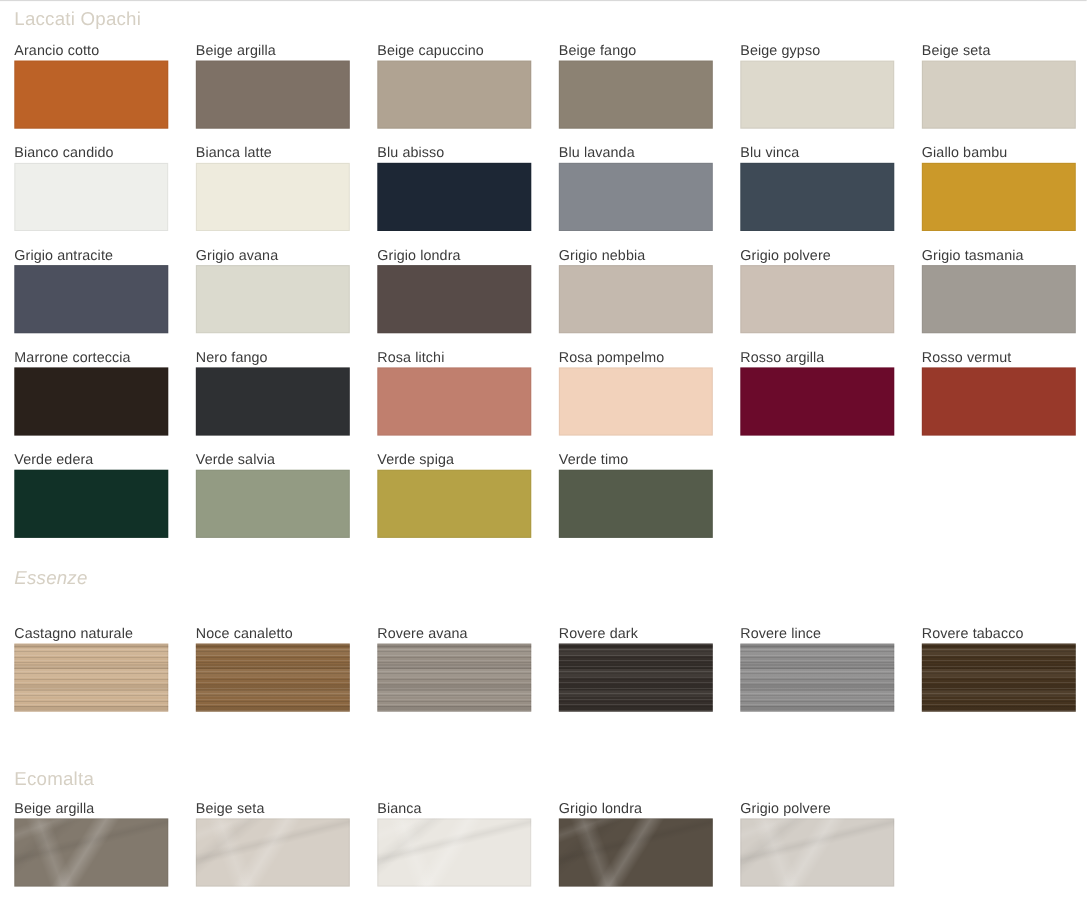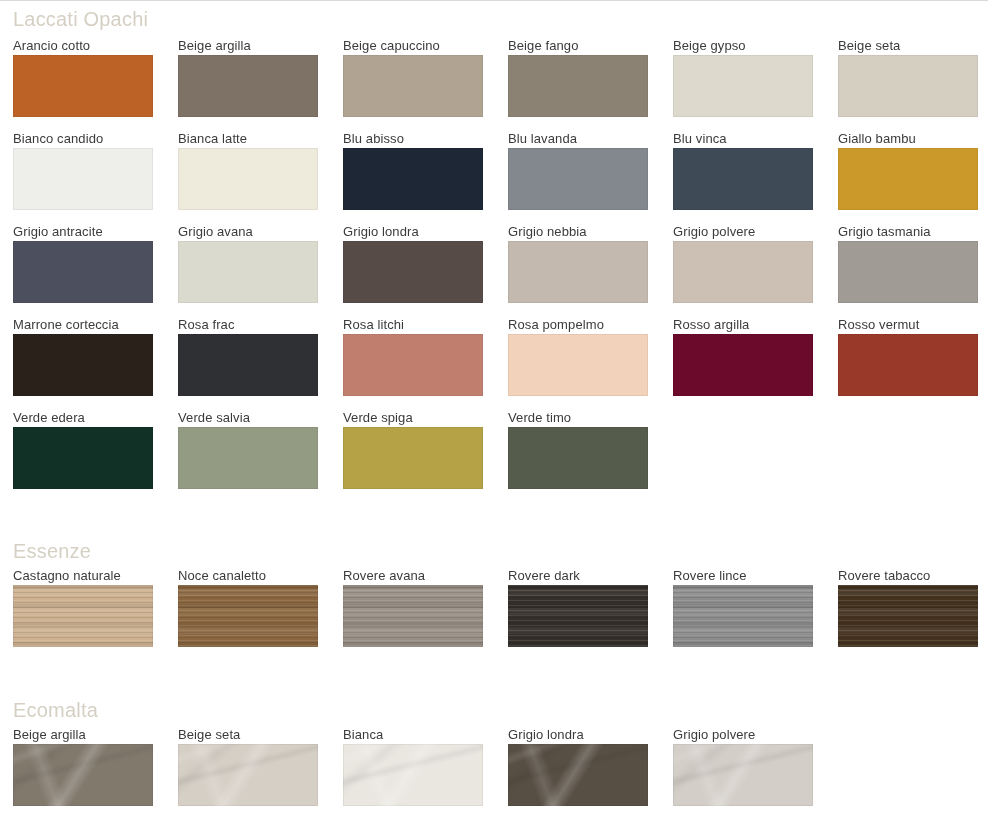--- a/index.html
+++ b/index.html
@@ -25,21 +25,21 @@
   }
   .section {
     position: absolute;
     left: 0;
     width: 988px;
   }
   .section-title {
     position: absolute;
     left: 13px;
     top: 0;
-    font-size: 20px;
+    font-size: 17px;
     font-weight: 400;
     letter-spacing: 0.2px;
     color: #d6d0c4;
     white-space: nowrap;
   }
   .grid {
     position: absolute;
     left: 0;
     top: 0;
     width: 988px;
@@ -195,21 +195,21 @@
           </div>
           <div class="cell" style="left: 838px; top: 186px;">
             <div class="cell-label">Grigio tasmania</div>
             <div class="swatch border-soft" style="width: 140px; height: 62px; background-color: rgb(160, 155, 148);"></div>
           </div>
           <div class="cell" style="left: 13px; top: 279px;">
             <div class="cell-label">Marrone corteccia</div>
             <div class="swatch border-soft" style="width: 140px; height: 62px; background-color: rgb(42, 33, 27);"></div>
           </div>
           <div class="cell" style="left: 178px; top: 279px;">
-            <div class="cell-label">Rosa frac</div>
+            <div class="cell-label">Nero fango</div>
             <div class="swatch border-soft" style="width: 140px; height: 62px; background-color: rgb(46, 48, 51);"></div>
           </div>
           <div class="cell" style="left: 343px; top: 279px;">
             <div class="cell-label">Rosa litchi</div>
             <div class="swatch border-soft" style="width: 140px; height: 62px; background-color: rgb(192, 127, 110);"></div>
           </div>
           <div class="cell" style="left: 508px; top: 279px;">
             <div class="cell-label">Rosa pompelmo</div>
             <div class="swatch border-soft" style="width: 140px; height: 62px; background-color: rgb(242, 210, 187);"></div>
           </div>
@@ -233,21 +233,21 @@
             <div class="cell-label">Verde spiga</div>
             <div class="swatch border-soft" style="width: 140px; height: 62px; background-color: rgb(181, 162, 70);"></div>
           </div>
           <div class="cell" style="left: 508px; top: 372px;">
             <div class="cell-label">Verde timo</div>
             <div class="swatch border-soft" style="width: 140px; height: 62px; background-color: rgb(85, 92, 75);"></div>
           </div>
         </div>
       </div>
       <div class="section" style="top: 0px;">
-        <div class="section-title" style="top: 540px;">Essenze</div>
+        <div class="section-title" style="top: 516px; font-style: italic;">Essenze</div>
         <div class="grid" style="top: 570px;">
           <div class="cell" style="left: 13px; top: 0px;">
             <div class="cell-label">Castagno naturale</div>
             <div class="swatch border-soft wood" style="width: 140px; height: 62px; background-color: rgb(205, 177, 145);"></div>
           </div>
           <div class="cell" style="left: 178px; top: 0px;">
             <div class="cell-label">Noce canaletto</div>
             <div class="swatch border-soft wood" style="width: 140px; height: 62px; background-color: rgb(139, 103, 65);"></div>
           </div>
           <div class="cell" style="left: 343px; top: 0px;">

